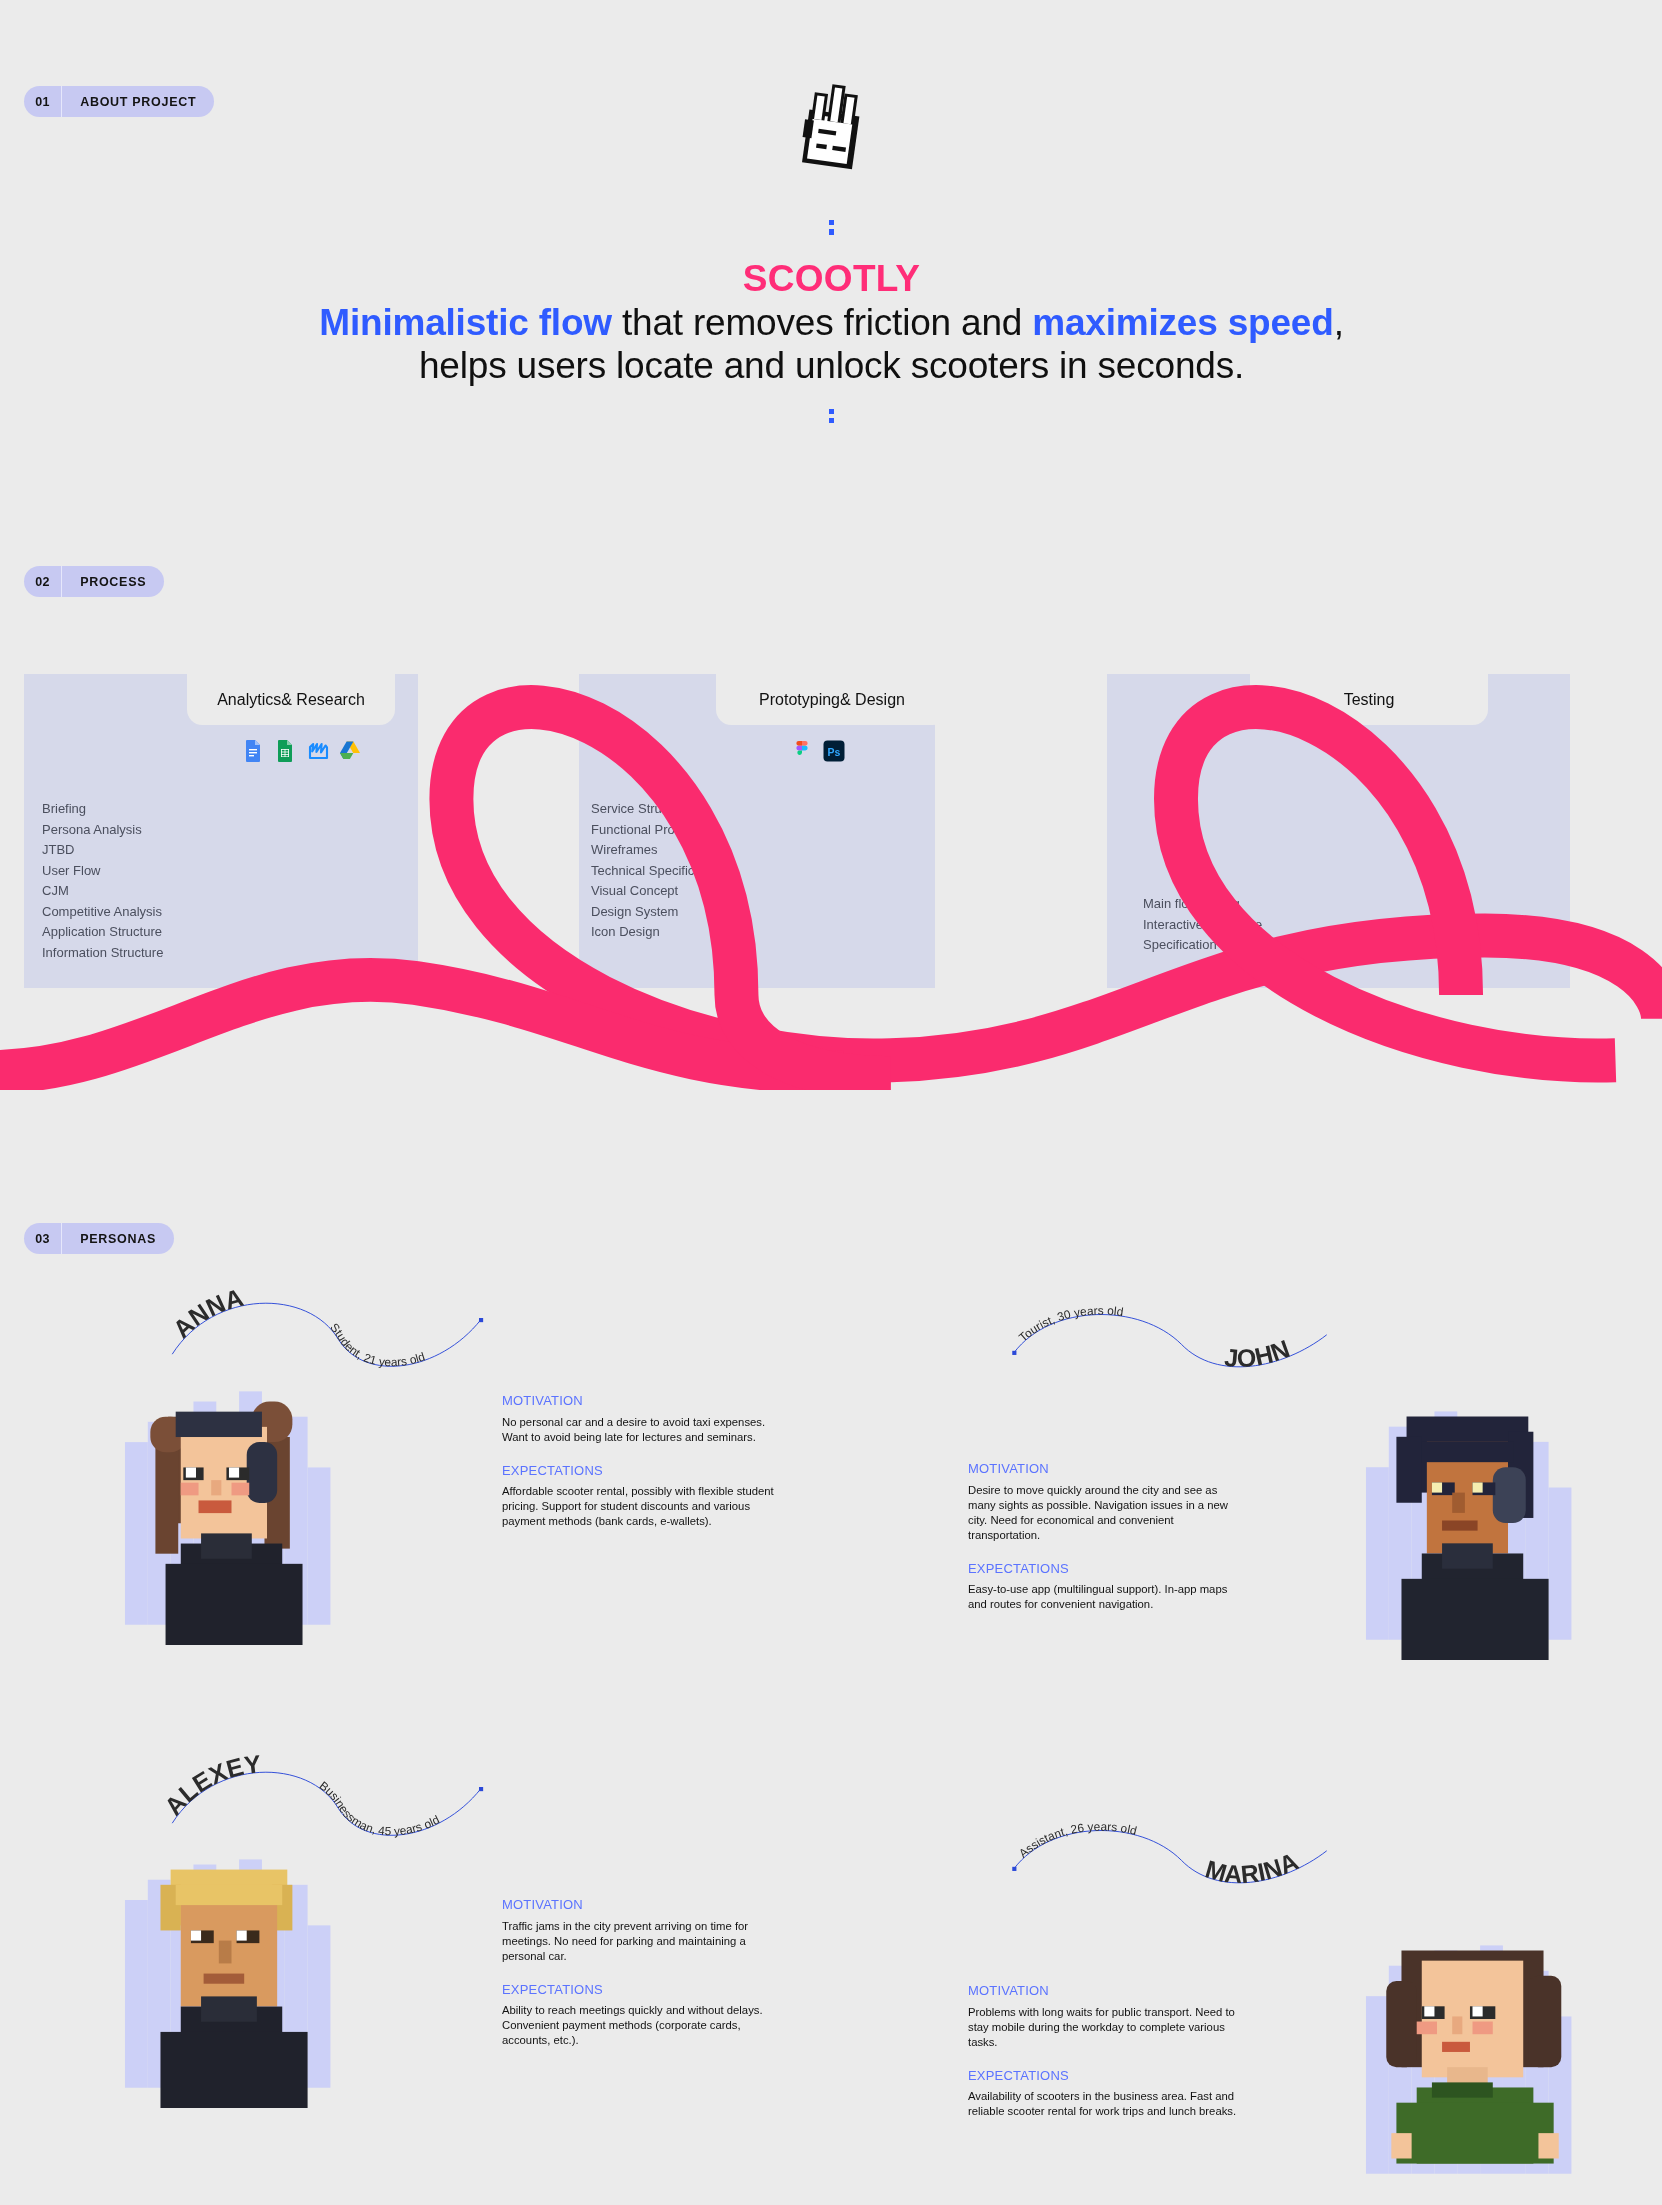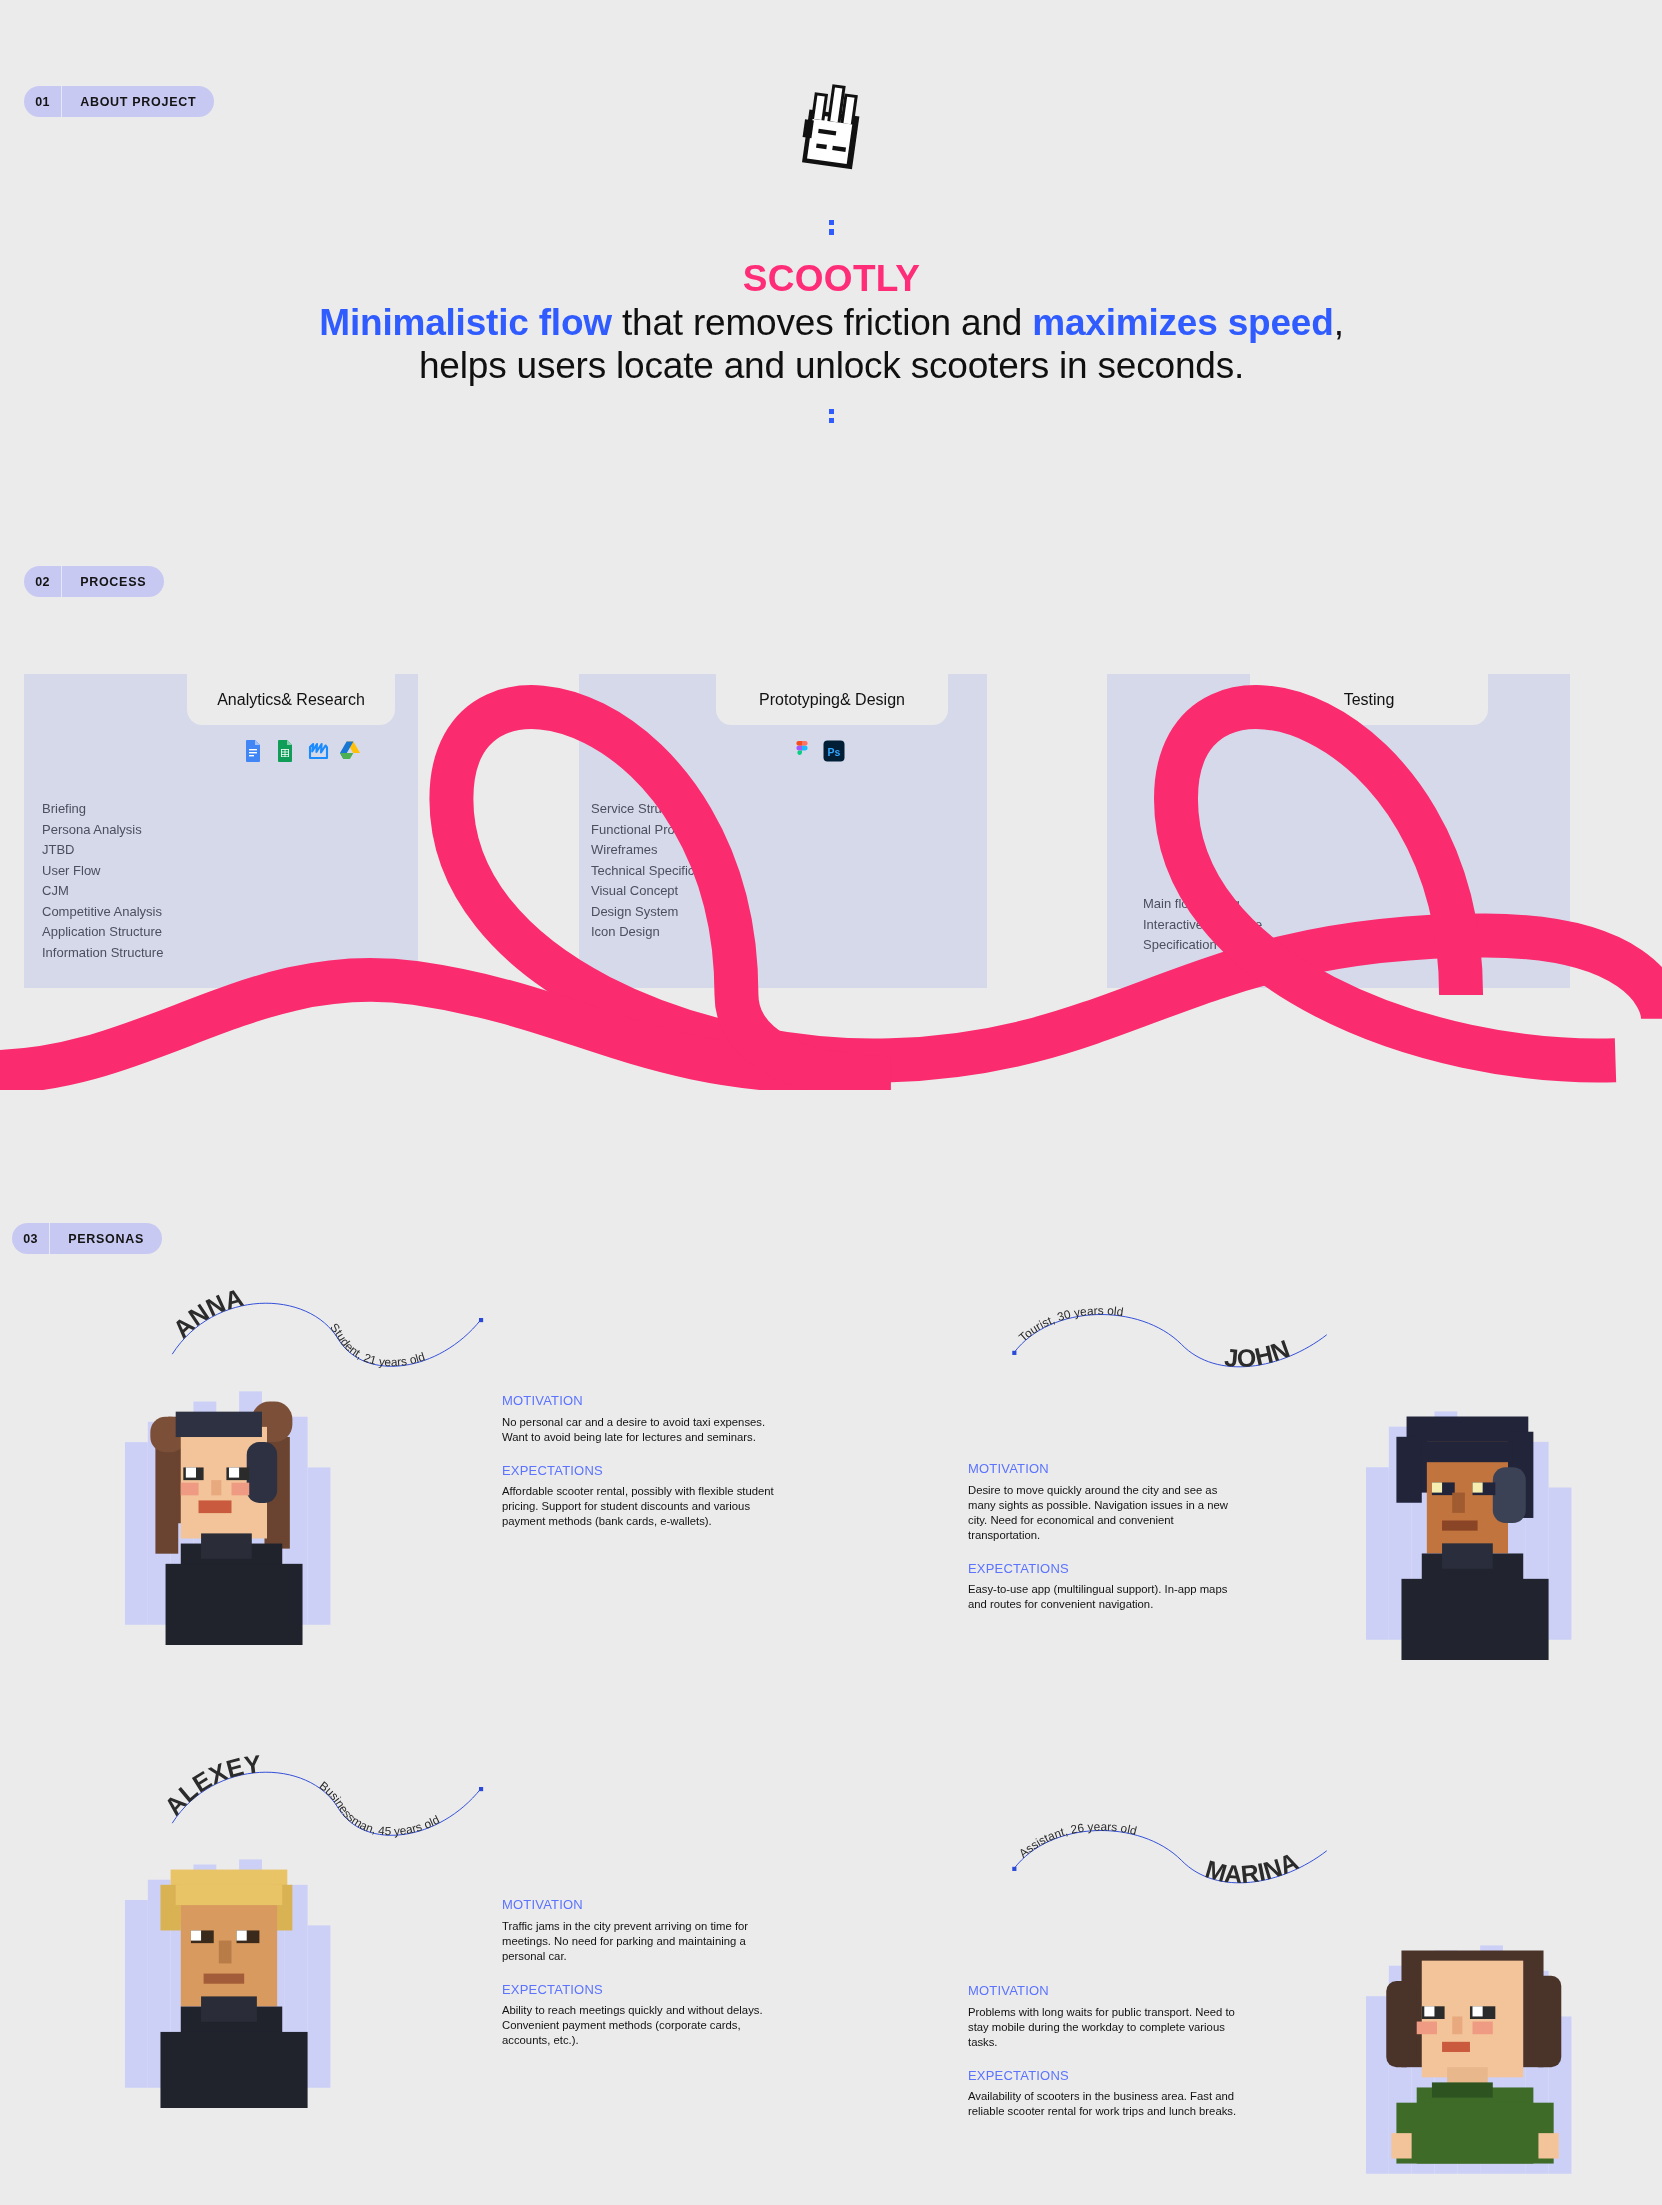--- a/index.html
+++ b/index.html
@@ -13,21 +13,21 @@
   .badge { position:absolute; display:flex; align-items:stretch;
            background:#c7c9f2; border-radius:593px; height:31px; overflow:hidden; }
   .badge .num  { display:flex; align-items:center; justify-content:center;
                  width:37px; font-size:12.5px; font-weight:bold; letter-spacing:0.2px; color:#141414; }
   .badge .sep  { width:1.2px; background:#e6e7fb; }
   .badge .lbl  { display:flex; align-items:center; padding:0 18px;
                  font-size:12.5px; font-weight:bold; letter-spacing:0.7px; color:#141414; }
 
   #badge-about   { left:24px;  top:86px; }
   #badge-process { left:24px;  top:566px; }
-  #badge-persona { left:12px;  top:1223px; }
+  #badge-persona { left:24px;  top:1223px; }
 
   
   #hero { position:absolute; left:0; top:71px; width:1663px; text-align:center; }
   #hero-cursor { width:89px; height:104px; margin:0 auto; display:block; }
   .dots { display:flex; flex-direction:column; align-items:center; gap:4.2px; margin:0 auto; }
   .dots i { display:block; width:5.3px; height:5.3px; background:#2f5bff; }
   #dots-top { margin-top:45px; }
   #hero-text { margin-top:22.6px; line-height:1.17; }
   .hero-line { font-size:37px; font-weight:500; letter-spacing:-0.2px; color:#101010; }
   #hero-brand { font-size:37px; font-weight:bold; color:#ff2d78; letter-spacing:0.3px; }
@@ -44,21 +44,21 @@
   .pcard .notch span { font-size:16px; font-weight:500; color:#111; white-space:nowrap; }
   .pcard .tools { position:absolute; display:flex; gap:8.3px; align-items:center; }
   .pcard ul { position:absolute; list-style:none; }
   .pcard li { font-size:13px; color:#4b4f5e; line-height:1.58; }
 
   #pcard-1 { left:24px;   width:394px; }
   #pcard-1 .notch { left:163px; width:208px; }
   #pcard-1 .tools { left:217px; top:65px; }
   #pcard-1 ul     { left:18px;  top:125px; }
 
-  #pcard-2 { left:579px;  width:408px; }
+  #pcard-2 { left:579px;  width:356px; }
   #pcard-2 .notch { left:137px; width:232px; }
   #pcard-2 .tools { left:211px; top:65px; }
   #pcard-2 ul     { left:12px;  top:125px; }
 
   #pcard-3 { left:1107px; width:463px; }
   #pcard-3 .notch { left:143px; width:238px; }
   #pcard-3 .tools { left:243px; top:65px; }
   #pcard-3 ul     { left:36px;  top:220px; }
 
   .tool { width:24px; height:24px; display:block; }

